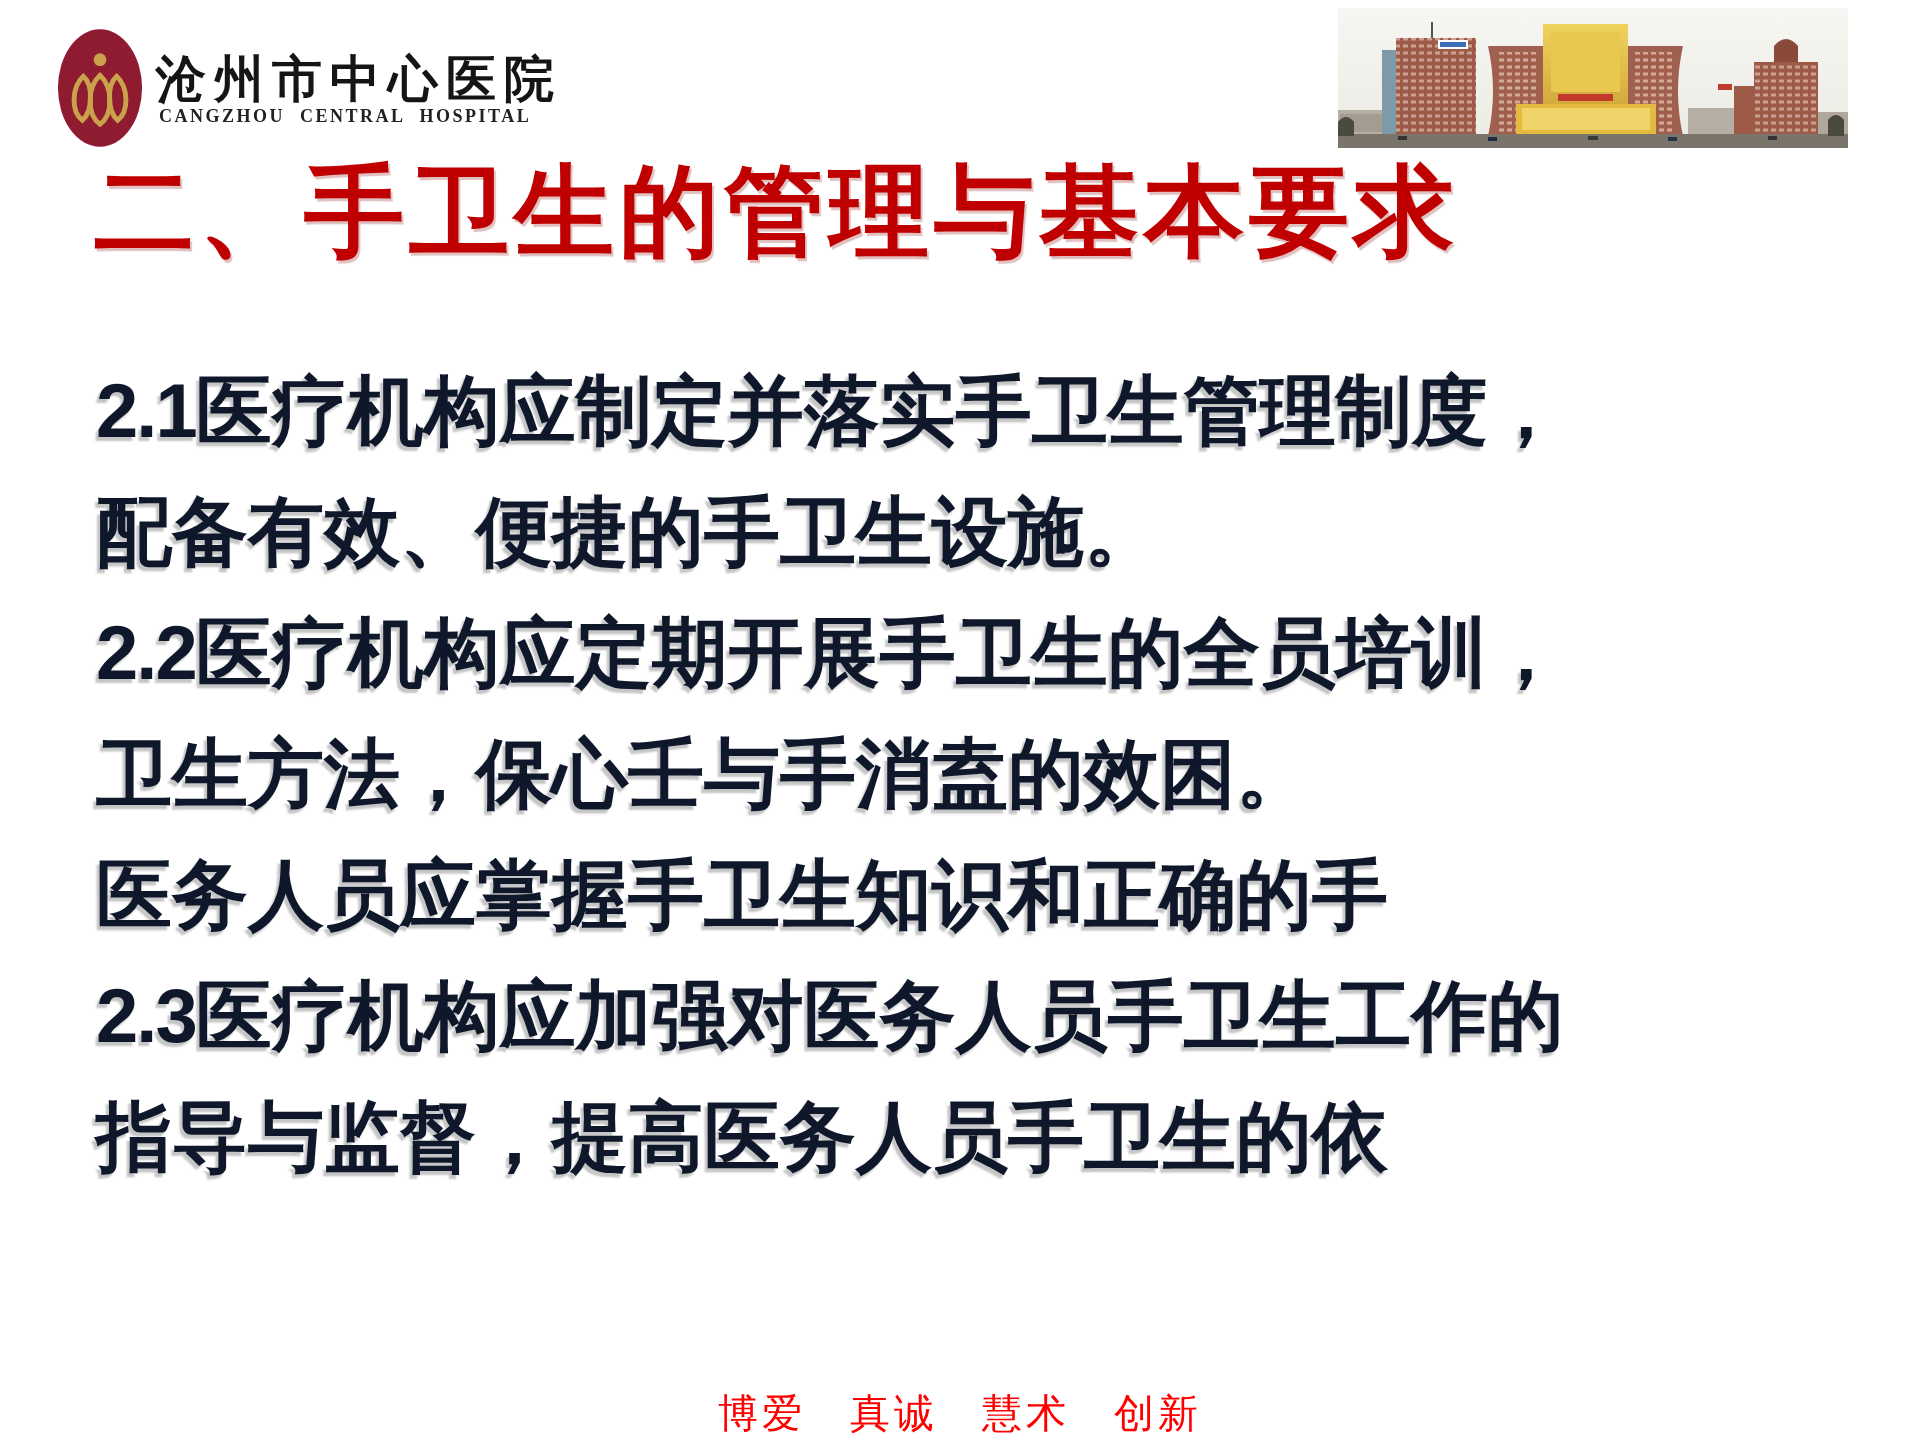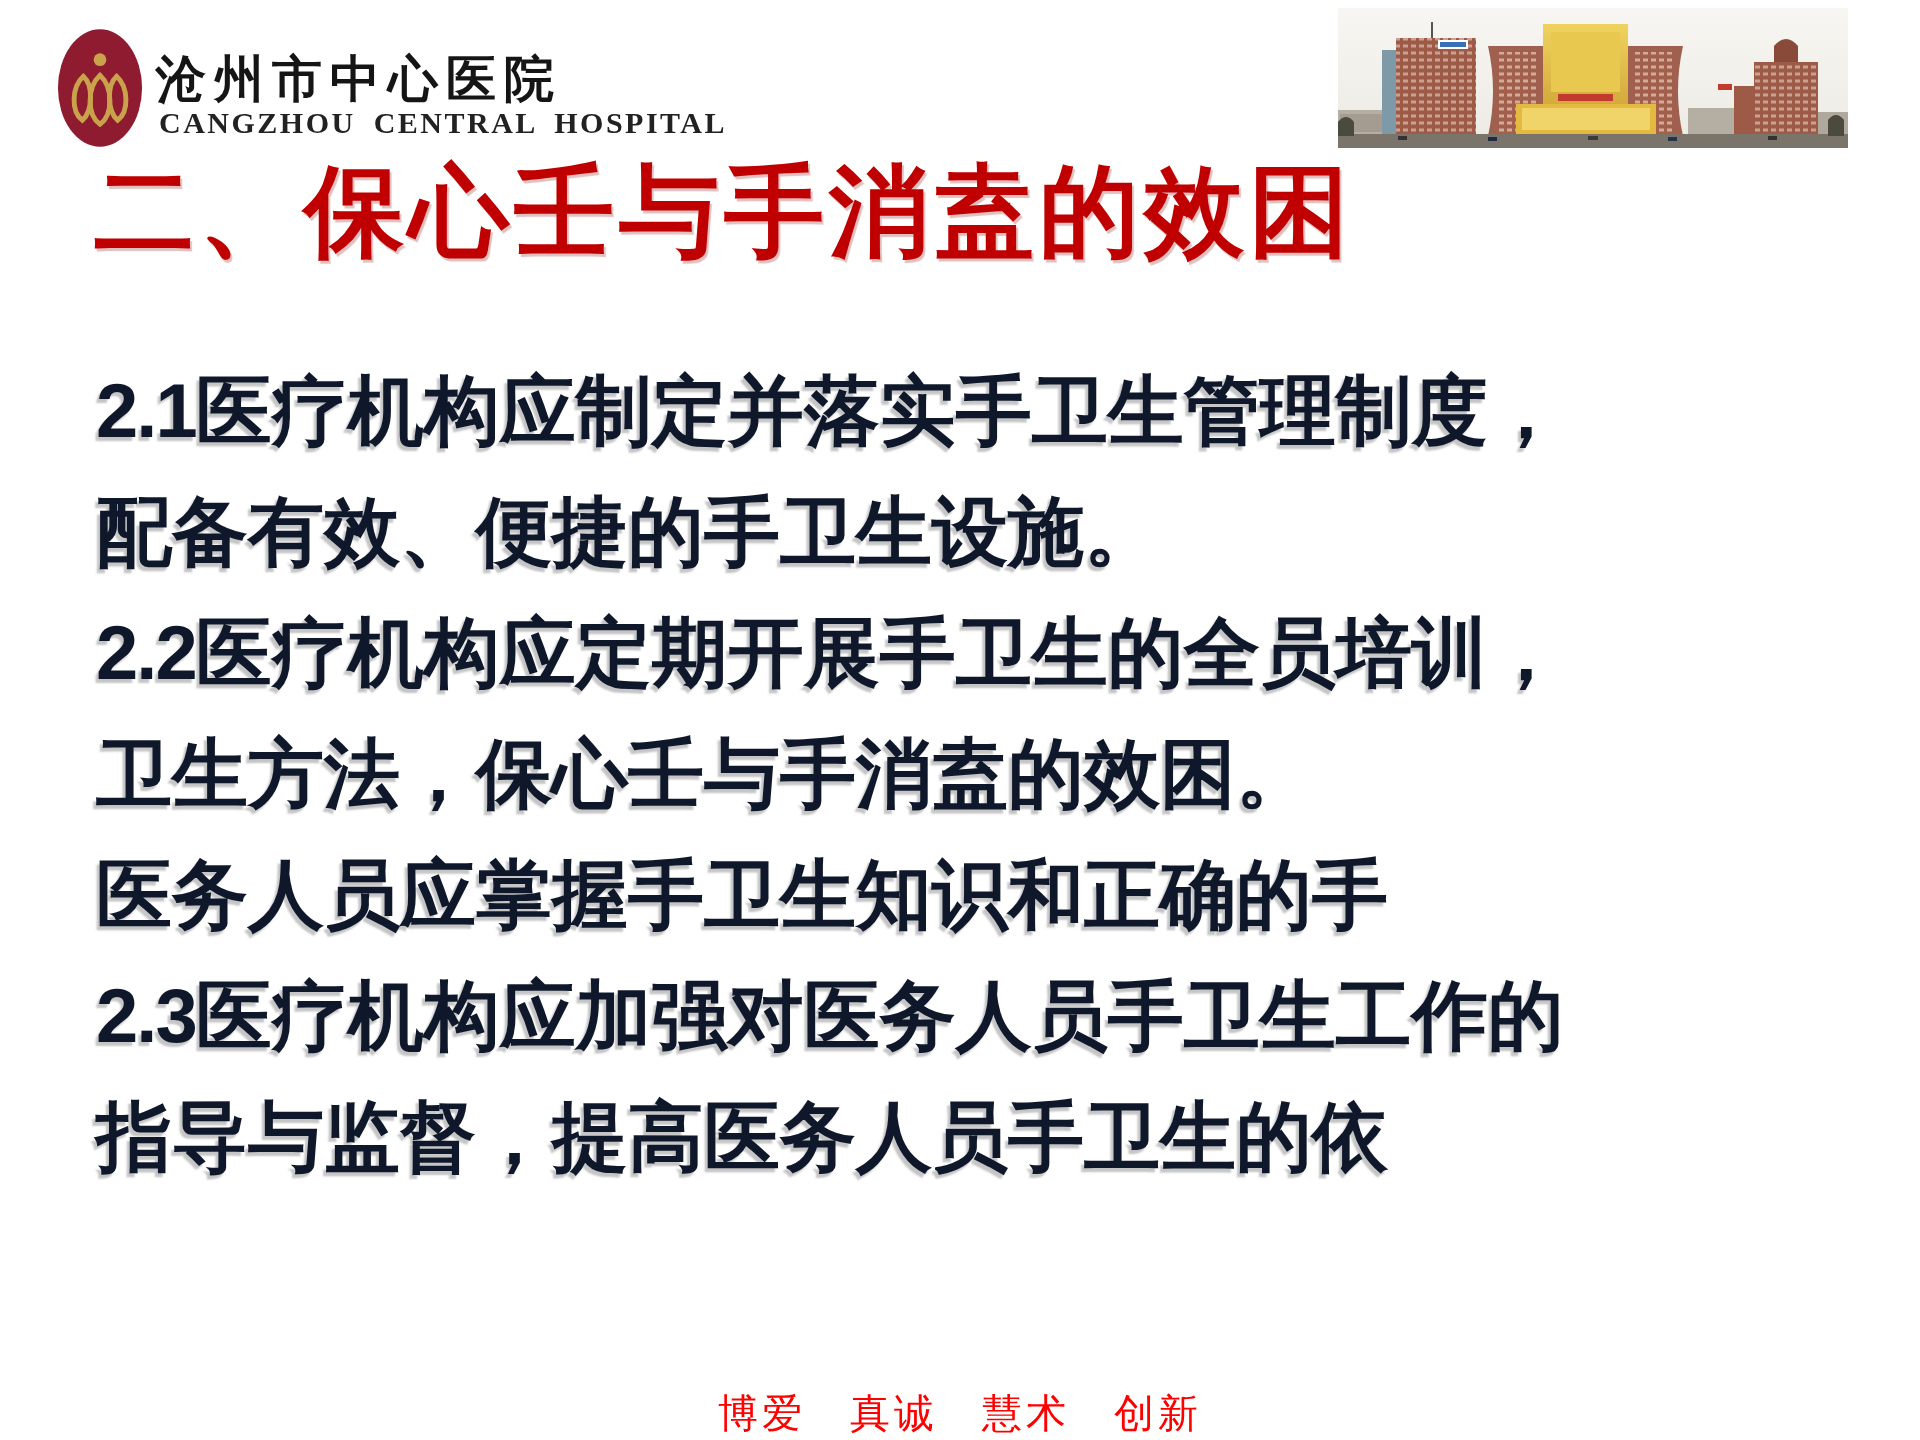--- a/index.html
+++ b/index.html
@@ -7,21 +7,21 @@
     position:relative;width:1920px;height:1440px;background:#ffffff;
     overflow:hidden;font-family:"Liberation Serif","DejaVu Serif",serif;
   }
   
   .logo-emblem{position:absolute;left:56px;top:26px;width:88px;height:124px;}
   .hospital-name-zh{
     position:absolute;left:156px;top:46px;font-size:50px;font-weight:bold;
     color:#151515;letter-spacing:8px;white-space:nowrap;
   }
   .hospital-name-en{
-    position:absolute;left:159px;top:106px;font-size:30px;font-weight:600;
+    position:absolute;left:159px;top:106px;font-size:18px;font-weight:600;
     color:#222;letter-spacing:2.5px;word-spacing:8px;white-space:nowrap;
   }
   .photo{position:absolute;left:1338px;top:8px;width:510px;height:140px;}
   
   .slide-title{
     position:absolute;left:94px;top:146px;font-size:100px;font-weight:bold;
     color:#c00000;letter-spacing:5px;white-space:nowrap;
     text-shadow:2px 3px 1px rgba(130,0,0,0.25);
   }
   
@@ -109,21 +109,21 @@
     <rect x="0" y="126" width="510" height="14" fill="#7a746b"></rect>
     <rect x="60" y="128" width="9" height="4" fill="#333"></rect>
     <rect x="150" y="129" width="9" height="4" fill="#202a40"></rect>
     <rect x="250" y="128" width="10" height="4" fill="#3a3a3a"></rect>
     <rect x="330" y="129" width="9" height="4" fill="#26324a"></rect>
     <rect x="430" y="128" width="9" height="4" fill="#333"></rect>
     <path d="M490,112 q8,-10 16,0 l0,16 l-16,0 Z" fill="#4a4a3e"></path>
     <path d="M0,114 q8,-10 16,0 l0,14 l-16,0 Z" fill="#4a4a3e"></path>
   </svg>
 
-  <div class="slide-title">二、保心壬与手消盍的效困</div>
+  <div class="slide-title">二、手卫生的管理与基本要求</div>
 
   <div class="body-lines">
     <div class="body-line"><span class="num">2.1</span><span>医疗机构应制定并落实手卫生管理制度，</span></div>
     <div class="body-line"><span class="num"></span><span>配备有效、便捷的手卫生设施。</span></div>
     <div class="body-line"><span class="num">2.2</span><span>医疗机构应定期开展手卫生的全员培训，</span></div>
     <div class="body-line"><span class="num"></span><span>卫生方法，保心壬与手消盍的效困。</span></div>
     <div class="body-line"><span class="num"></span><span>医务人员应掌握手卫生知识和正确的手</span></div>
     <div class="body-line"><span class="num">2.3</span><span>医疗机构应加强对医务人员手卫生工作的</span></div>
     <div class="body-line"><span class="num"></span><span>指导与监督，提高医务人员手卫生的依</span></div>
   </div>

